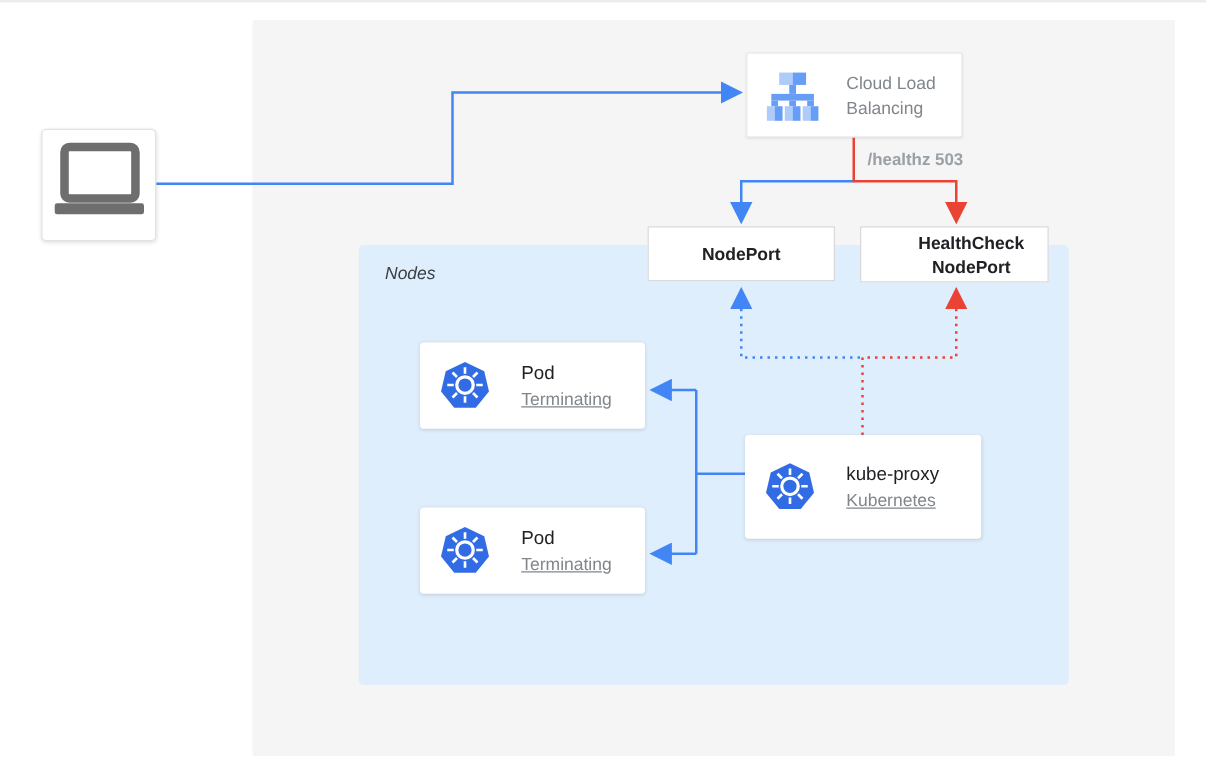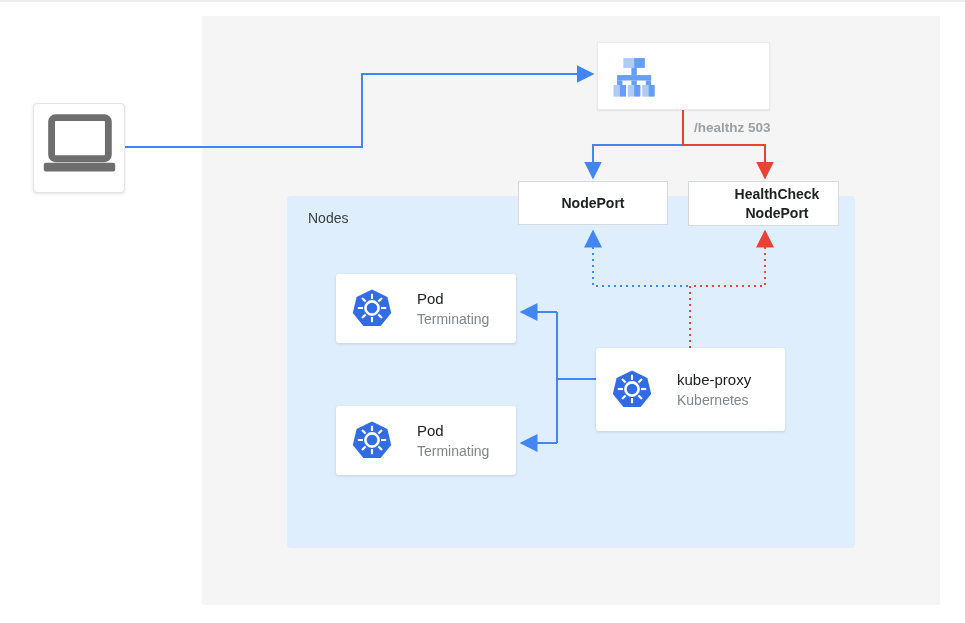--- a/index.html
+++ b/index.html
@@ -8,21 +8,21 @@
     background:#ffffff;
     font-family:"Liberation Sans", sans-serif;
   }
   .top-rule{position:absolute;left:0;top:0;width:965px;height:2px;background:#ececec;z-index:0;}
   .gray-panel{
     position:absolute;left:202px;top:16px;width:738px;height:589px;
     background:var(--canvas_bg);border-radius:2px;z-index:0;
   }
   .nodes-panel{
     position:absolute;left:287px;top:196px;width:568px;height:352px;
-    background:var(--nodes_bg);border-radius:4px;z-index:1;
+    background:var(--nodes_bg);border-radius:4px;z-index:1;font-style:italic;
   }
   .nodes-label{
     padding:12px 0 0 21px;font-size:14px;line-height:20px;color:#3c4043;
   }
   svg.connectors{position:absolute;left:0;top:0;width:965px;height:623px;z-index:2;pointer-events:none;}
 
   .card{
     position:absolute;background:#ffffff;z-index:3;box-sizing:border-box;
   }
   .client-card{
@@ -45,21 +45,21 @@
   .k8s-card{
     border-radius:3px;box-shadow:0 1px 3px rgba(60,64,67,.18);
     display:flex;align-items:center;
   }
   .pod1-card{left:336px;top:274px;width:180px;height:69px;}
   .pod2-card{left:336px;top:406px;width:180px;height:69px;}
   .kp-card{left:596px;top:348px;width:189px;height:83px;}
   .k8s-icon{margin-left:15px;flex:0 0 auto;}
   .k8s-text{margin-left:24px;}
   .k8s-title{font-size:15px;line-height:21px;color:var(--text_dark);}
-  .k8s-sub{font-size:14px;line-height:20px;color:var(--text_gray);}
+  .k8s-sub{font-size:14px;line-height:20px;color:var(--text_gray);text-decoration:underline;}
   .healthz{
     position:absolute;left:694px;top:120px;z-index:3;
     font-size:13.5px;font-weight:700;color:var(--muted_label);text-align:center;
   }
 </style>
 </head>
 <body>
 
 <div class="top-rule"></div>
 <div class="gray-panel"></div>
@@ -110,20 +110,24 @@
     <rect x="9" y="28" width="6" height="5" style="fill:var(--lb_icon_mid)"></rect>
     <rect x="25" y="28" width="6" height="5" style="fill:var(--lb_icon_mid)"></rect>
     <rect x="41" y="28" width="6" height="5" style="fill:var(--lb_icon_mid)"></rect>
     <rect x="5" y="33" width="7" height="13" style="fill:var(--lb_icon_light)"></rect>
     <rect x="12" y="33" width="7" height="13" style="fill:var(--lb_icon_mid)"></rect>
     <rect x="21" y="33" width="7" height="13" style="fill:var(--lb_icon_light)"></rect>
     <rect x="28" y="33" width="7" height="13" style="fill:var(--lb_icon_mid)"></rect>
     <rect x="37" y="33" width="7" height="13" style="fill:var(--lb_icon_light)"></rect>
     <rect x="44" y="33" width="7" height="13" style="fill:var(--lb_icon_mid)"></rect>
   </svg>
+  <div class="clb-text">
+    <div>Cloud Load</div>
+    <div>Balancing</div>
+  </div>
 </div>
 
 <div class="healthz">/healthz 503</div>
 
 <div class="card port-card nodeport-card">
   <div>NodePort</div>
 </div>
 
 <div class="card port-card hc-card">
   <div>HealthCheck</div>

